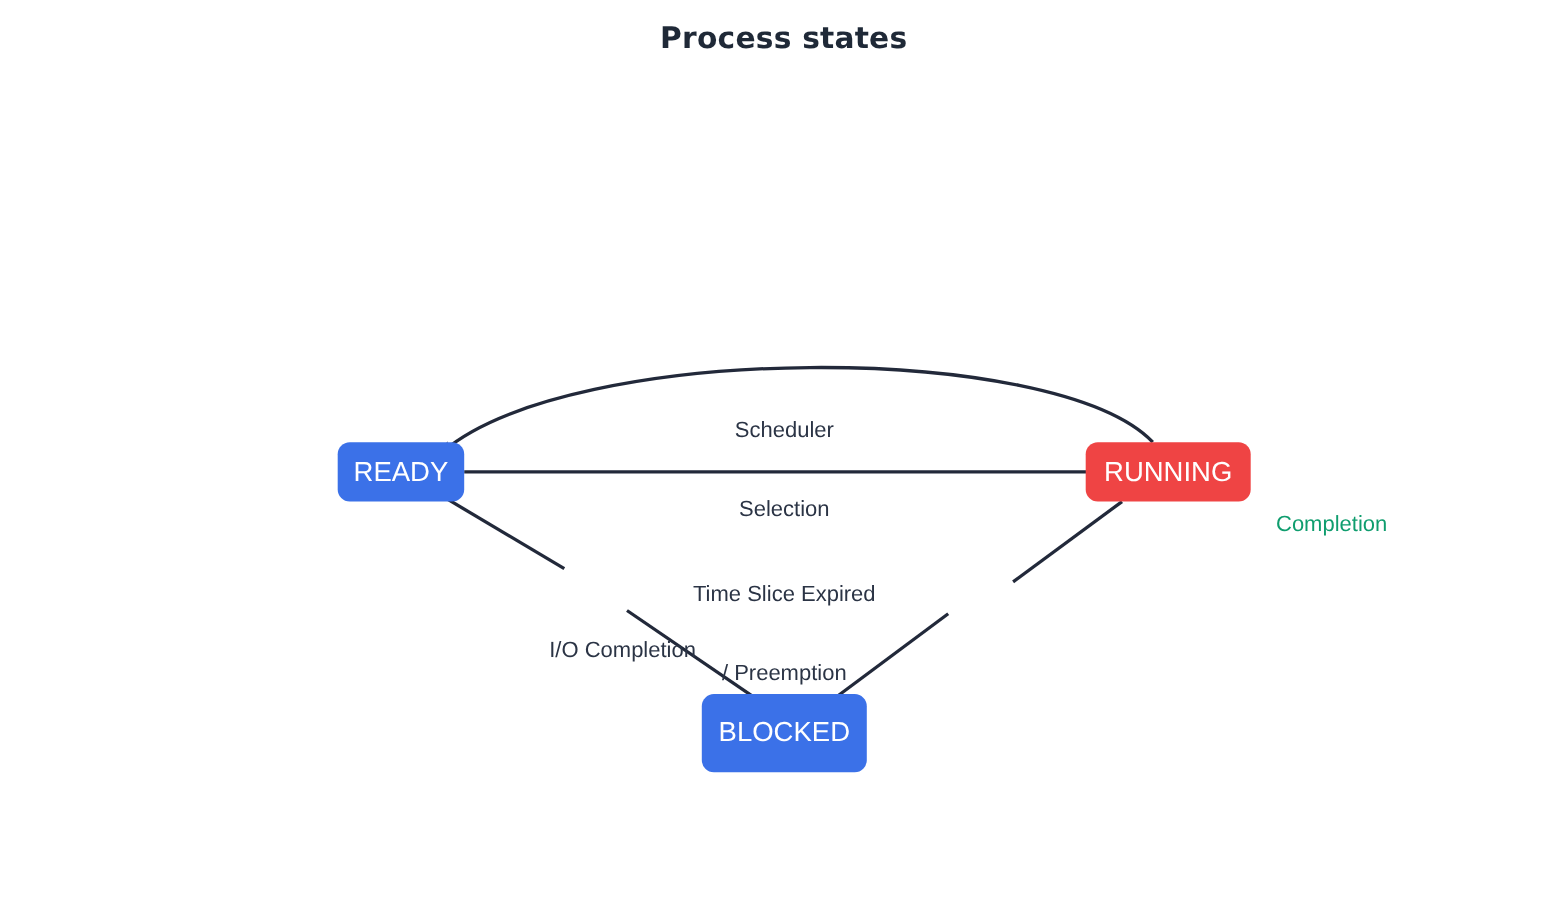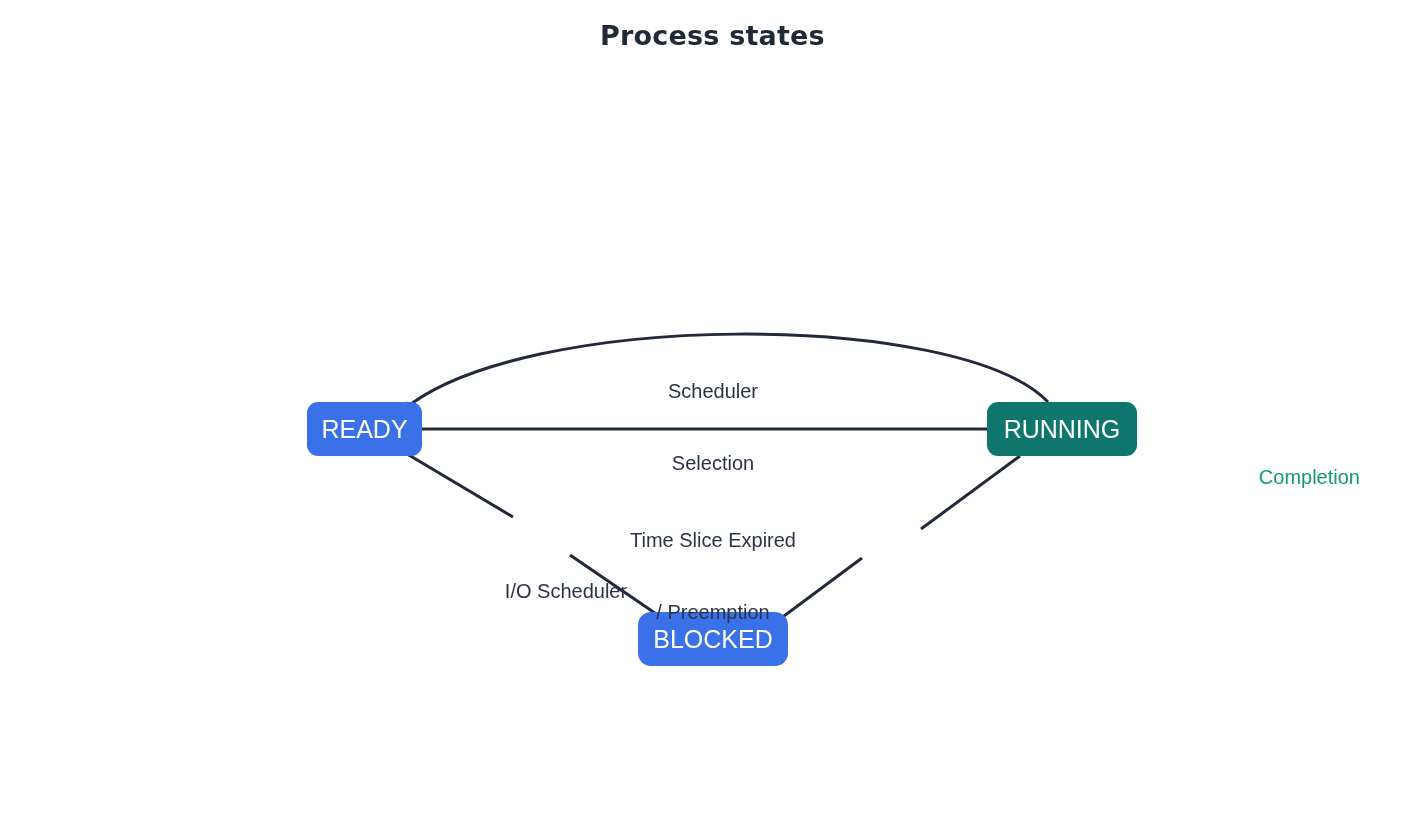--- a/index.html
+++ b/index.html
@@ -95,40 +95,40 @@
     <g>
       <path d="M 690 637 L 570 555" fill="none" stroke="#22293a" stroke-width="3"></path>
       <path d="M 513 517 L 387 442" fill="none" stroke="#22293a" stroke-width="3" marker-end="url(#arrowhead)"></path>
     </g>
   </svg>
 
   <div class="node" style="left:307px; top:402px; width:115px; height:54px; background:#3b71e8;">
     <span>READY</span>
   </div>
 
-  <div class="node" style="left:987px; top:402px; width:150px; height:54px; background:#0f766e;">
+  <div class="node" style="left:987px; top:402px; width:150px; height:54px; background:#ef4444;">
     <span>RUNNING</span>
   </div>
 
-  <div class="node" style="left:638px; top:612px; width:150px; height:54px; background:#3b71e8;border-radius:13px;">
+  <div class="node" style="left:638px; top:631px; width:150px; height:71px; background:#3b71e8;">
     <span>BLOCKED</span>
   </div>
 
   <div class="edge-label" style="left:613px; top:331px; width:200px;">
     <div>Scheduler</div>
     <div>Selection</div>
   </div>
 
   <div class="edge-label" style="left:583px; top:480px; width:260px;">
     <div>Time Slice Expired</div>
     <div>/ Preemption</div>
   </div>
 
   <div class="edge-label" style="left:466px; top:531px; width:200px;">
-    <div>I/O Scheduler</div>
+    <div>I/O Completion</div>
   </div>
 
 
-  <div class="edge-label green" style="left:1160px; top:417px; width:200px; text-align:right;">
+  <div class="edge-label green" style="left:1160px; top:417px; width:200px; text-align:left;">
     <div>Completion</div>
   </div>
 
 </div>
 
 </body></html>

